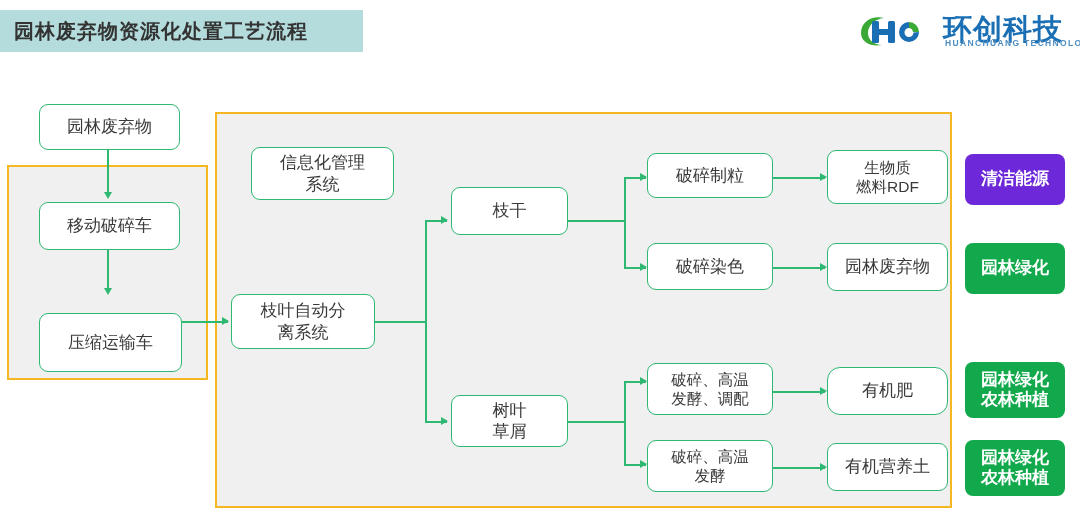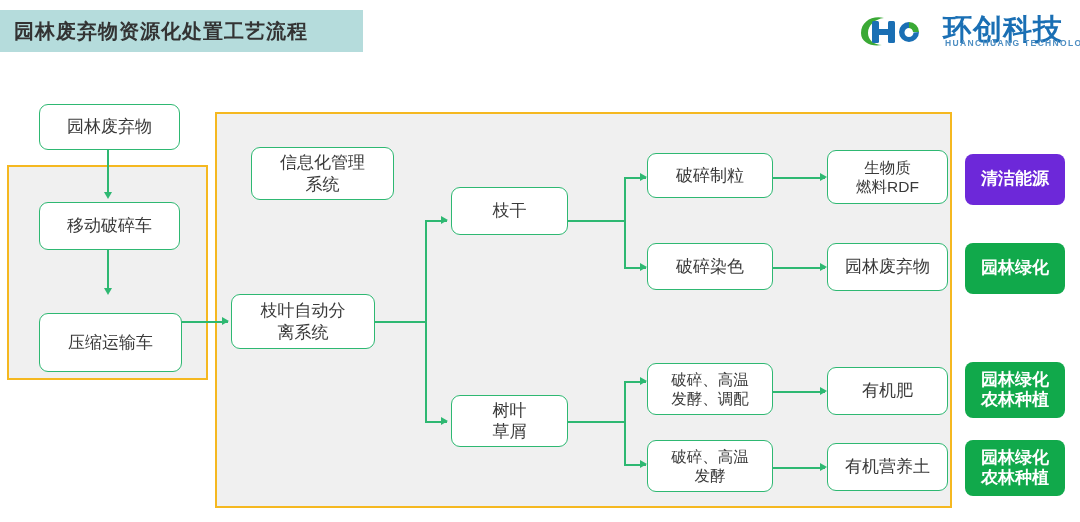--- a/index.html
+++ b/index.html
@@ -174,21 +174,21 @@
 发酵、调配</div>
 
   <div class="node small" style="left: 647px; top: 440px; width: 126px; height: 52px; border-color: rgb(46, 184, 114);">破碎、高温
 发酵</div>
 
   <div class="node small" style="left: 827px; top: 150px; width: 121px; height: 54px; border-color: rgb(46, 184, 114);">生物质
 燃料RDF</div>
 
   <div class="node" style="left: 827px; top: 243px; width: 121px; height: 48px; border-color: rgb(46, 184, 114);">园林废弃物</div>
 
-  <div class="node" style="left: 827px; top: 367px; width: 121px; height: 48px; border-color: rgb(46, 184, 114);">有机肥</div>
+  <div class="node" style="left: 827px; top: 367px; width: 121px; height: 48px; border-color: rgb(46, 184, 114); border-radius: 13px;">有机肥</div>
 
   <div class="node" style="left: 827px; top: 443px; width: 121px; height: 48px; border-color: rgb(46, 184, 114);">有机营养土</div>
 
   <div class="badge" style="left: 965px; top: 154px; width: 100px; height: 51px; background: #6d28d9;">清洁能源</div>
 
   <div class="badge" style="left: 965px; top: 243px; width: 100px; height: 51px; background: rgb(17, 169, 75);">园林绿化</div>
 
   <div class="badge" style="left: 965px; top: 362px; width: 100px; height: 56px; background: rgb(17, 169, 75);">园林绿化
 农林种植</div>
 

